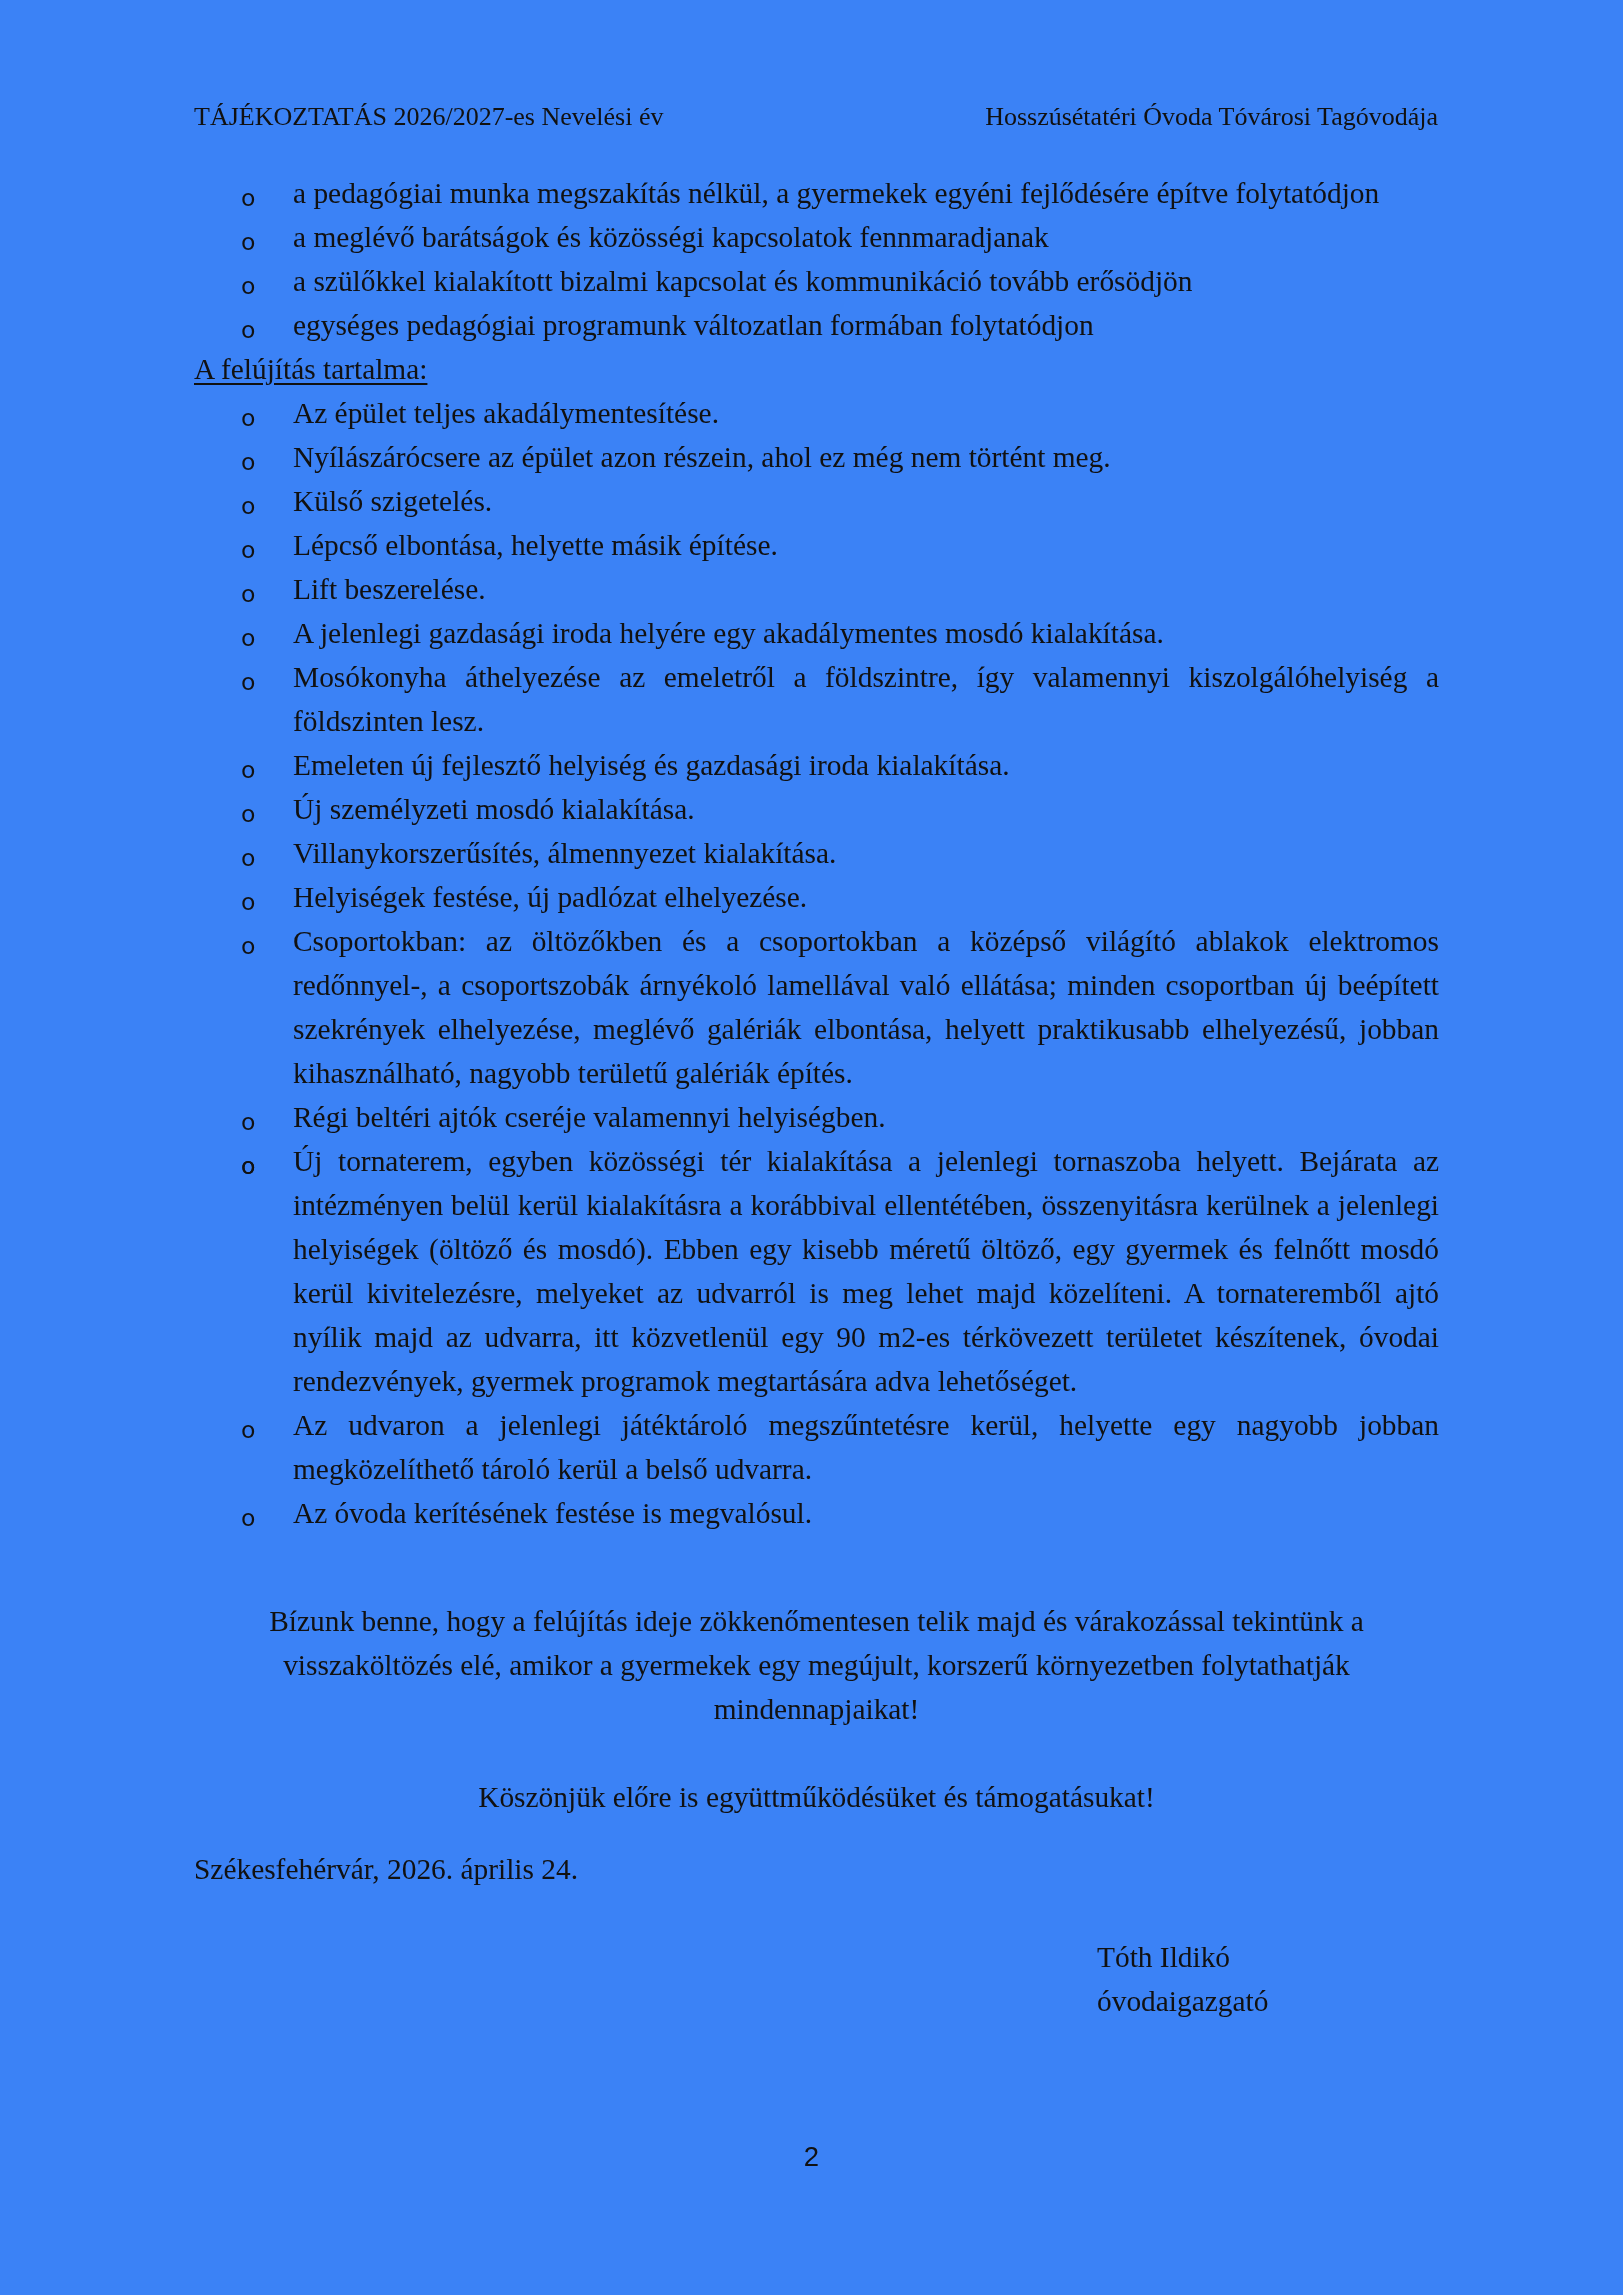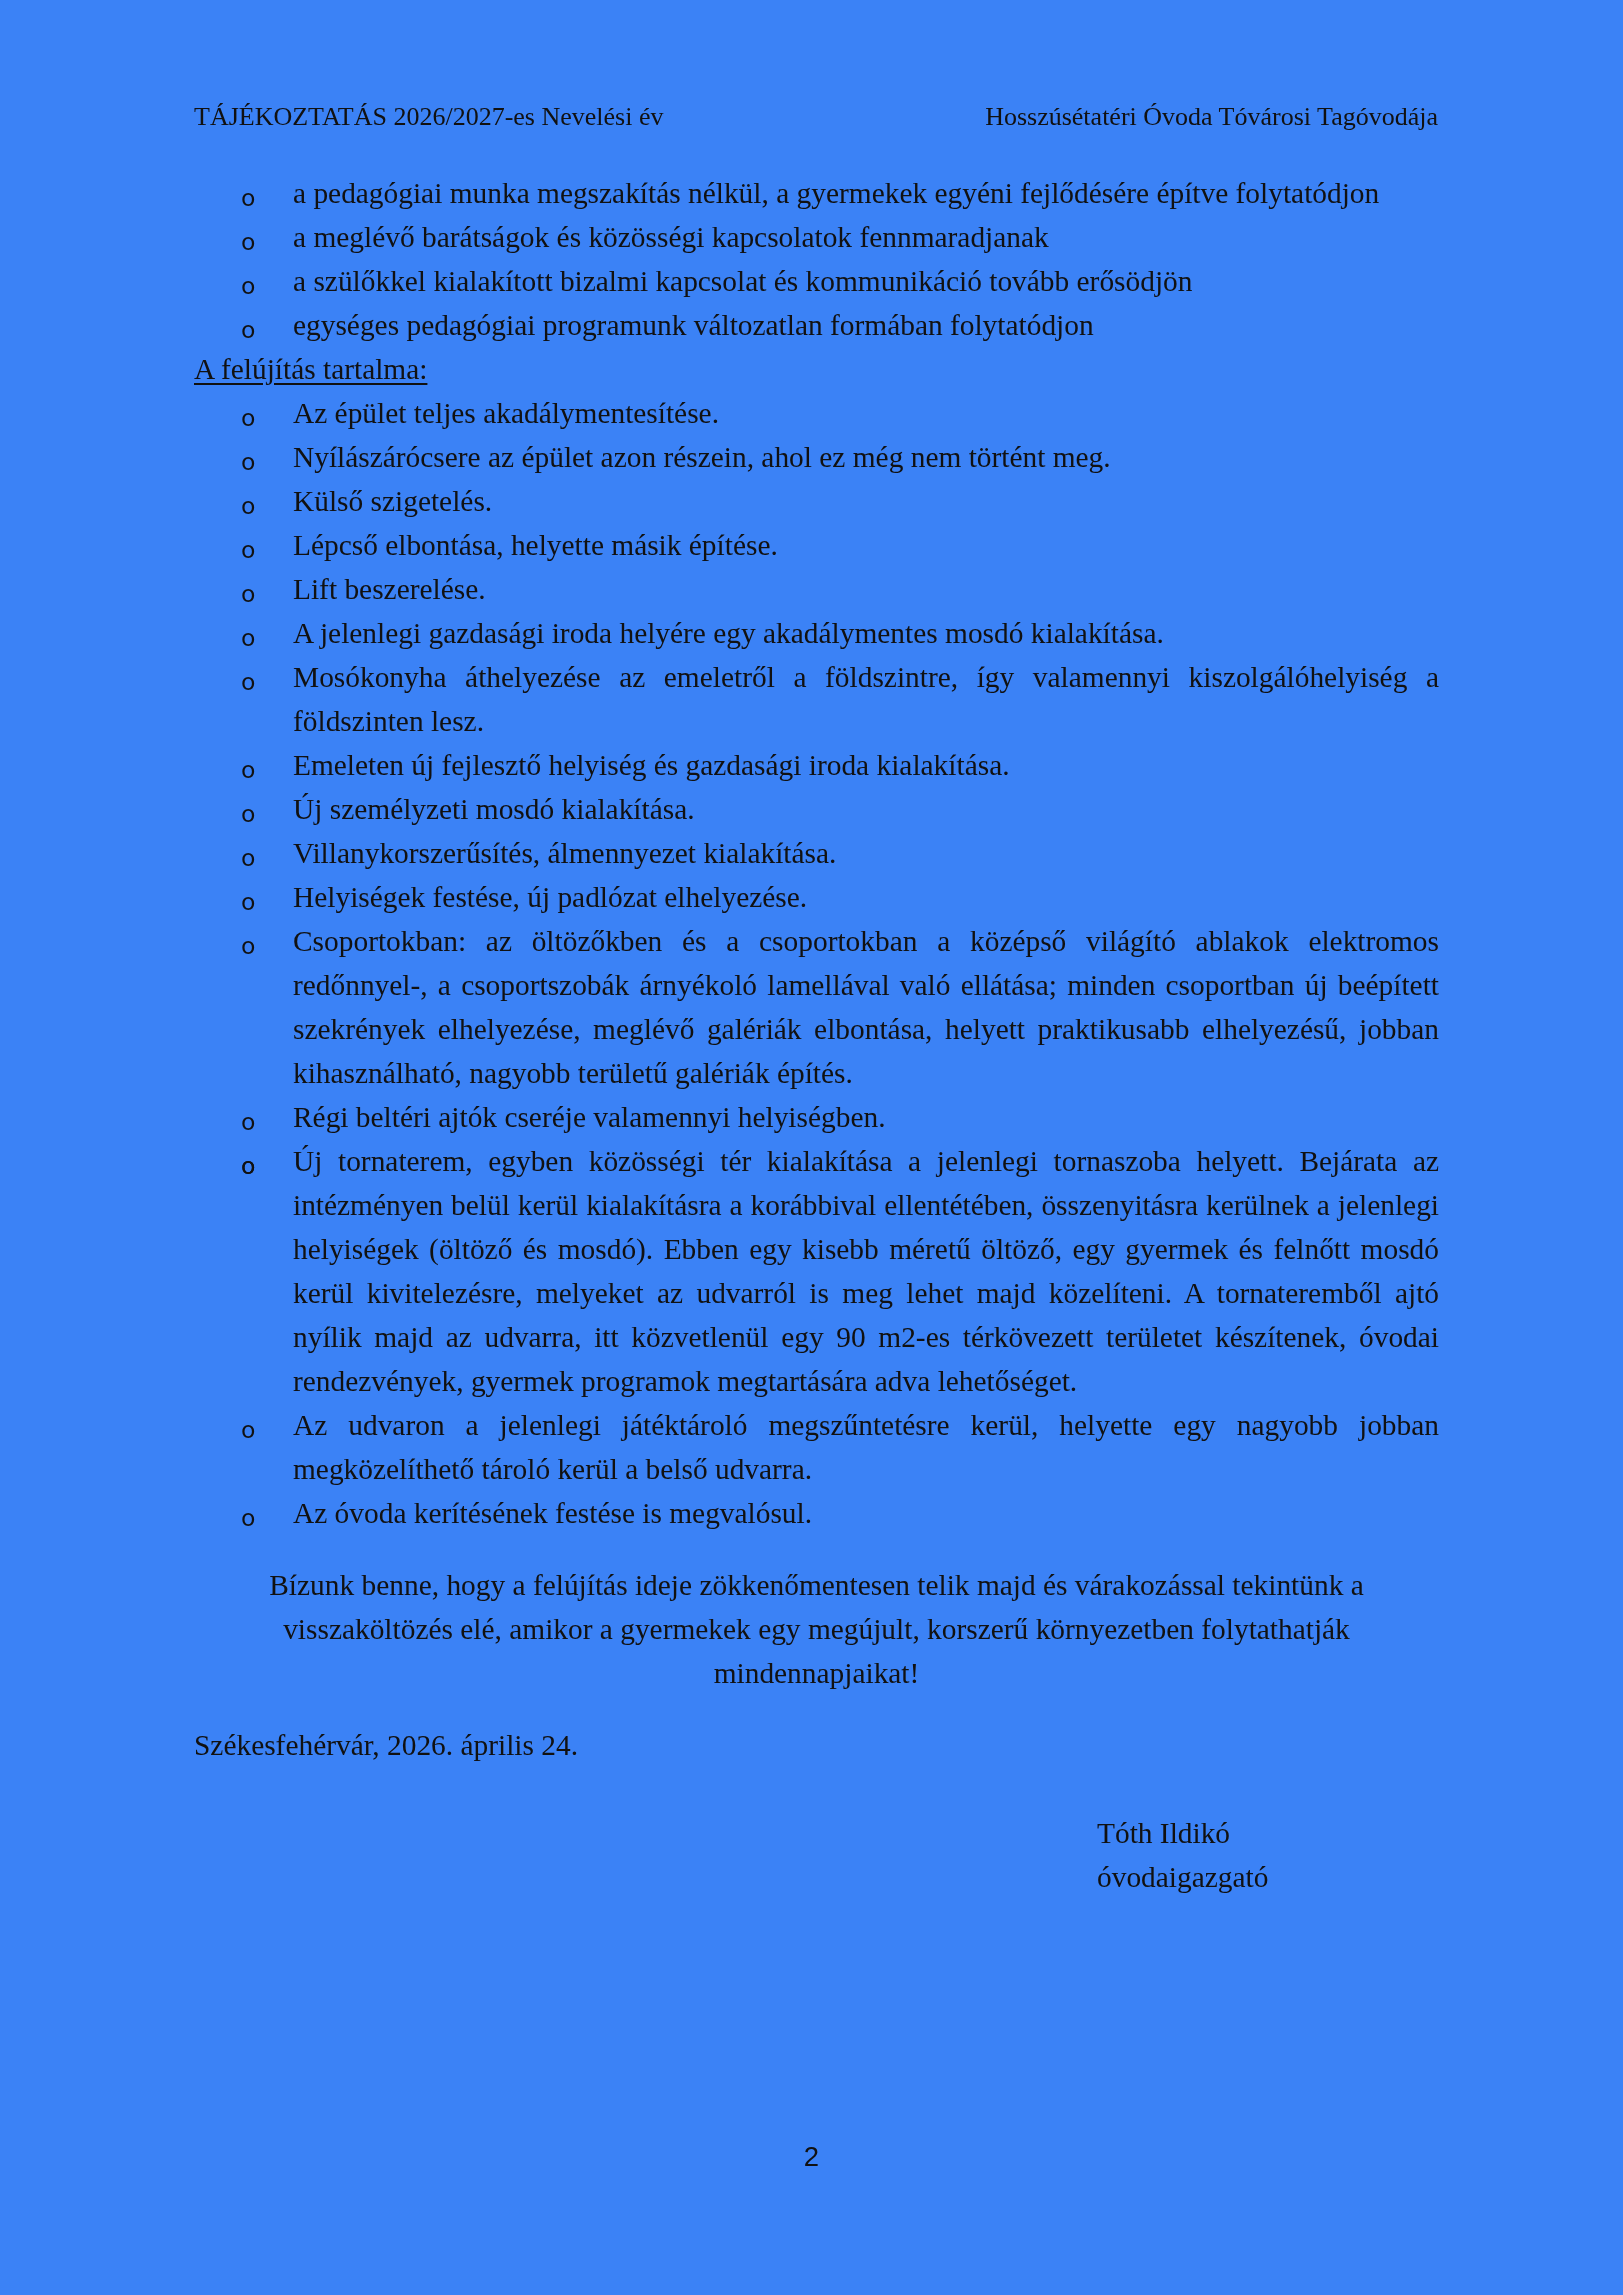--- a/index.html
+++ b/index.html
@@ -14,21 +14,21 @@
   .body { position: absolute; top: 171px; left: 194px; width: 1245px;
           font-size: 29.4px; line-height: 44px; }
 
   ul.olist { list-style: none; margin: 0; padding: 0; }
   ul.olist li { position: relative; padding-left: 99px; text-align: justify; text-align-last: left; }
   ul.olist li .bullet { position: absolute; left: 47px; top: 5.2px; font-size: 23.6px;
                         font-family: "DejaVu Sans", sans-serif; line-height: 44px; }
 
   .section-heading { text-decoration: underline; text-underline-offset: 3.9px; }
 
-  .closing { margin-top: 28px; text-align: center; padding: 0 0 0 0; }
+  .closing { margin-top: 64px; text-align: center; padding: 0 0 0 0; }
   .thanks { margin-top: 44px; text-align: center; }
   .place-date { margin-top: 44px; }
   .signature { margin-top: 44px; margin-left: 903px; width: 262px; text-align: left; }
 
   .page-number { position: absolute; top: 2141px; left: 0; width: 1623px; text-align: center;
                  font-family: "Liberation Sans", "DejaVu Sans", sans-serif; font-size: 27.5px; }
 </style>
 </head>
 <body>
 
@@ -65,20 +65,21 @@
       <li><span class="bullet">o</span><span>Csoportokban: az öltözőkben és a csoportokban a középső világító ablakok elektromos redőnnyel-, a csoportszobák árnyékoló lamellával való ellátása; minden csoportban új beépített szekrények elhelyezése, meglévő galériák elbontása, helyett praktikusabb elhelyezésű, jobban kihasználható, nagyobb területű galériák építés.</span></li>
       <li><span class="bullet">o</span><span>Régi beltéri ajtók cseréje valamennyi helyiségben.</span></li>
       <li><span class="bullet">o</span></li>
       <li><span class="bullet">o</span><span> Új tornaterem, egyben közösségi tér kialakítása a jelenlegi tornaszoba helyett. Bejárata az intézményen belül kerül kialakításra a korábbival ellentétében, összenyitásra kerülnek a jelenlegi helyiségek (öltöző és mosdó). Ebben egy kisebb méretű öltöző, egy gyermek és felnőtt mosdó kerül kivitelezésre, melyeket az udvarról is meg lehet majd közelíteni. A tornateremből ajtó nyílik majd az udvarra, itt közvetlenül egy 90 m2-es térkövezett területet készítenek, óvodai rendezvények, gyermek programok megtartására adva lehetőséget.</span></li>
       <li><span class="bullet">o</span><span>Az udvaron a jelenlegi játéktároló megszűntetésre kerül, helyette egy nagyobb jobban megközelíthető tároló kerül a belső udvarra.</span></li>
       <li><span class="bullet">o</span><span>Az óvoda kerítésének festése is megvalósul.</span></li>
     </ul>
 
     <p class="closing" style="margin-bottom:0;">Bízunk benne, hogy a felújítás ideje zökkenőmentesen telik majd és várakozással tekintünk a visszaköltözés elé, amikor a gyermekek egy megújult, korszerű környezetben folytathatják mindennapjaikat!</p>
 
+    <p class="thanks" style="margin-bottom:0;">Köszönjük előre is együttműködésüket és támogatásukat!</p>
 
     <p class="place-date" style="margin-bottom:0;margin-top:28px;">Székesfehérvár, 2026. április 24.</p>
 
     <div class="signature">
       <div>Tóth Ildikó</div>
       <div>óvodaigazgató</div>
     </div>
   </div>
 
   <div class="page-number">2</div>

